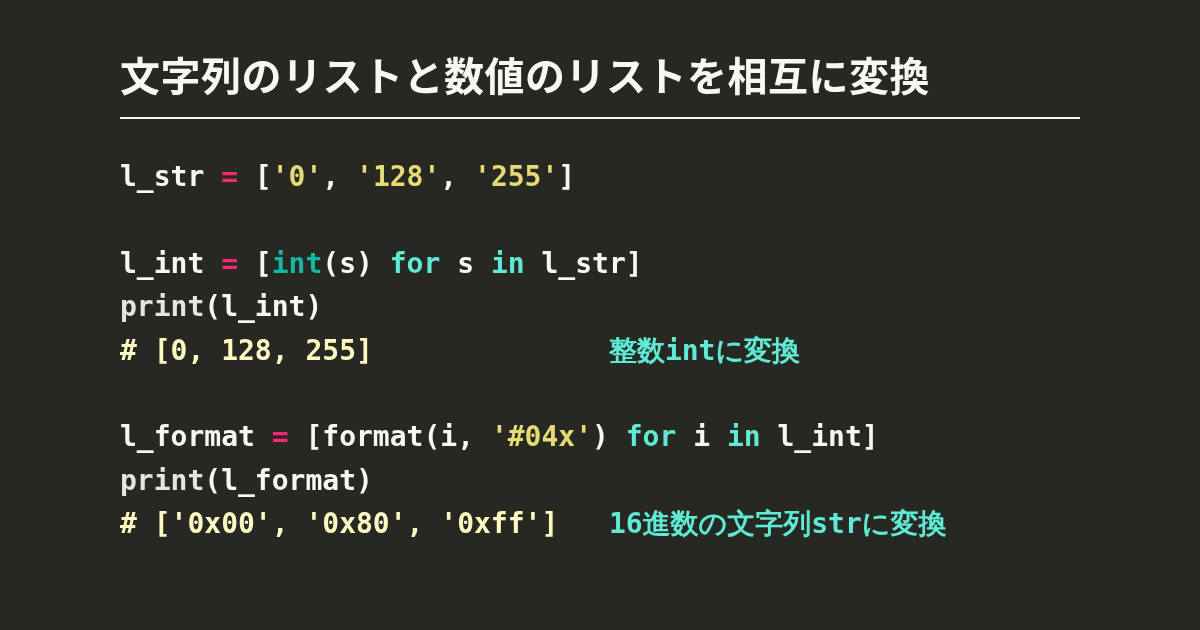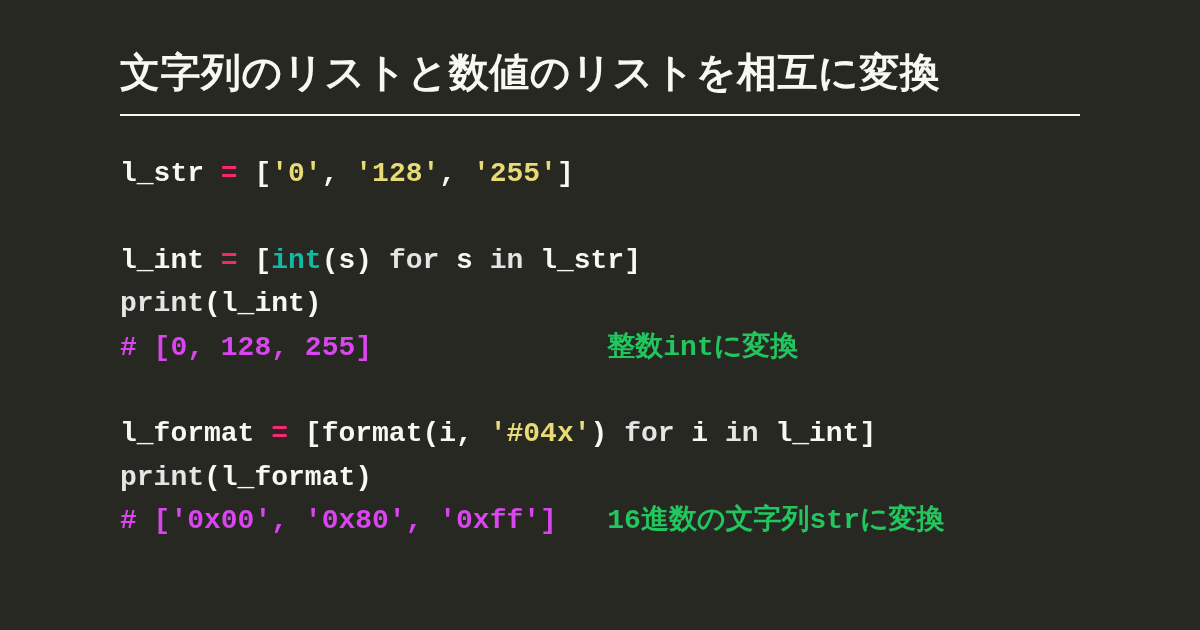--- a/index.html
+++ b/index.html
@@ -1,19 +1,18 @@
 <!DOCTYPE html>
 <html><head>
 <meta charset="utf-8">
 <style>
   * {
     margin: 0;
     padding: 0;
     box-sizing: border-box;
-    font-family: Liberation Mono, monospace;
   }
   body {
     width: 1200px;
     height: 630px;
     background: #272822;
     font-family: "Hiragino Kaku Gothic ProN", "Meiryo", "Noto Sans CJK JP", sans-serif;
     padding: 45px 120px 0 120px;
     overflow: hidden;
   }
   .title {
@@ -27,27 +26,27 @@
   }
   .code-block {
     font-family: "Menlo", "Consolas", "DejaVu Sans Mono", monospace;
     font-size: 28px;
     font-weight: 600;
     line-height: 1.55;
     white-space: pre;
     color: #f8f8f2;
   }
   .tok-op   { color: #f92672; }
-  .tok-kw   { color: #e5e5e5; }
+  .tok-kw   { color: #5eead4; }
   .tok-str  { color: #e6db74; }
   .tok-fn   { color: #e5e5e5; }
   .tok-builtin { color: #14b8a6; }
   .tok-var  { color: #f8f8f2; }
   .tok-punc { color: #f8f8f2; }
-  .tok-comment { color: #d946ef; }
-  .annot { color: #22c55e; margin-top: 12px; }
+  .tok-comment { color: #fef9c3; }
+  .annot { color: #5eead4; margin-top: 12px; }
 </style>
 </head>
 <body>
 
 <h1 class="title">文字列のリストと数値のリストを相互に変換</h1>
 
 <pre class="code-block" id="code-target"><div><span class="tok-var">l_str </span><span class="tok-op">=</span><span class="tok-punc"> [</span><span class="tok-str">'0'</span><span class="tok-punc">, </span><span class="tok-str">'128'</span><span class="tok-punc">, </span><span class="tok-str">'255'</span><span class="tok-punc">]</span></div><div>&nbsp;</div><div><span class="tok-var">l_int </span><span class="tok-op">=</span><span class="tok-punc"> [</span><span class="tok-builtin">int</span><span class="tok-punc">(s) </span><span class="tok-kw">for</span><span class="tok-var"> s </span><span class="tok-kw">in</span><span class="tok-var"> l_str</span><span class="tok-punc">]</span></div><div><span class="tok-fn">print</span><span class="tok-punc">(l_int)</span></div><div><span class="tok-comment"># [0, 128, 255]              </span><span class="annot">整数intに変換</span></div><div>&nbsp;</div><div><span class="tok-var">l_format </span><span class="tok-op">=</span><span class="tok-punc"> [format(i, </span><span class="tok-str">'#04x'</span><span class="tok-punc">) </span><span class="tok-kw">for</span><span class="tok-var"> i </span><span class="tok-kw">in</span><span class="tok-var"> l_int</span><span class="tok-punc">]</span></div><div><span class="tok-fn">print</span><span class="tok-punc">(l_format)</span></div><div><span class="tok-comment"># ['0x00', '0x80', '0xff']   </span><span class="annot">16進数の文字列strに変換</span></div></pre>
 
 </body></html>

